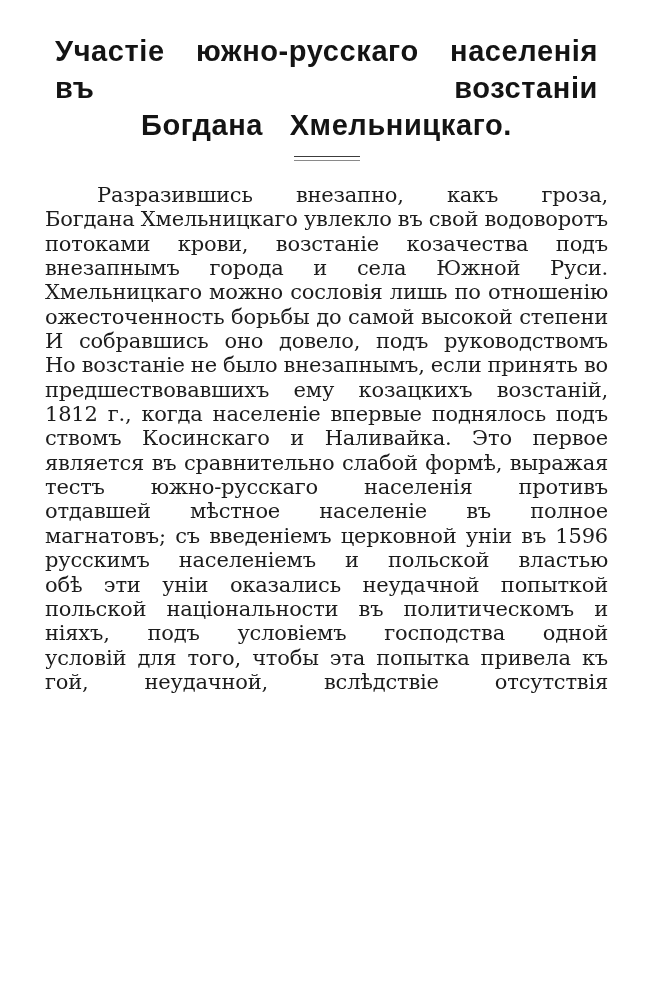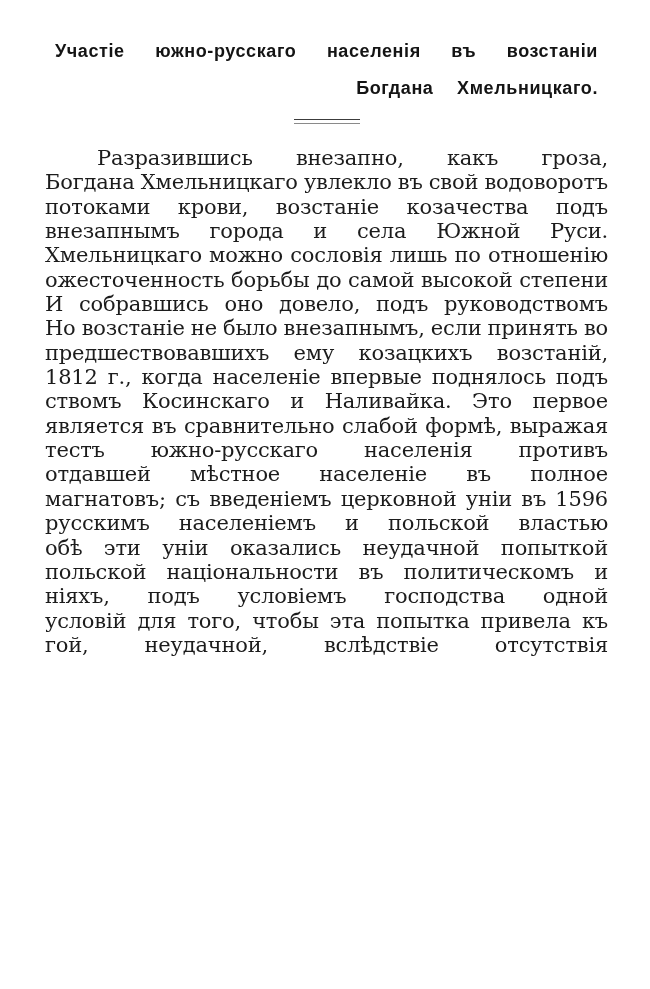--- a/index.html
+++ b/index.html
@@ -13,35 +13,35 @@
     height: 989px;
     box-sizing: border-box;
     background: #ffffff;
     color: #1f1f1f;
     padding: 33px 42px 0 45px;
     overflow: hidden;
   }
   .title {
     font-family: "Liberation Sans", "DejaVu Sans", sans-serif;
     font-weight: 700;
-    font-size: 18px;
+    font-size: 29px;
     line-height: 37px;
     letter-spacing: 0.6px;
     color: #141414;
     margin: 0 10px;
   }
   .title-line {
     display: block;
   }
   .title-line.justified {
     text-align: justify;
     text-align-last: justify;
   }
   .title-line.centered {
-    text-align: right;
+    text-align: center;
     word-spacing: 18px;
   }
   .divider {
     width: 66px;
     height: 3px;
     margin: 12px auto 0 auto;
     border-top: 1px solid #3c3c3c;
     border-bottom: 1px solid #8a8a8a;
   }
   .para {

